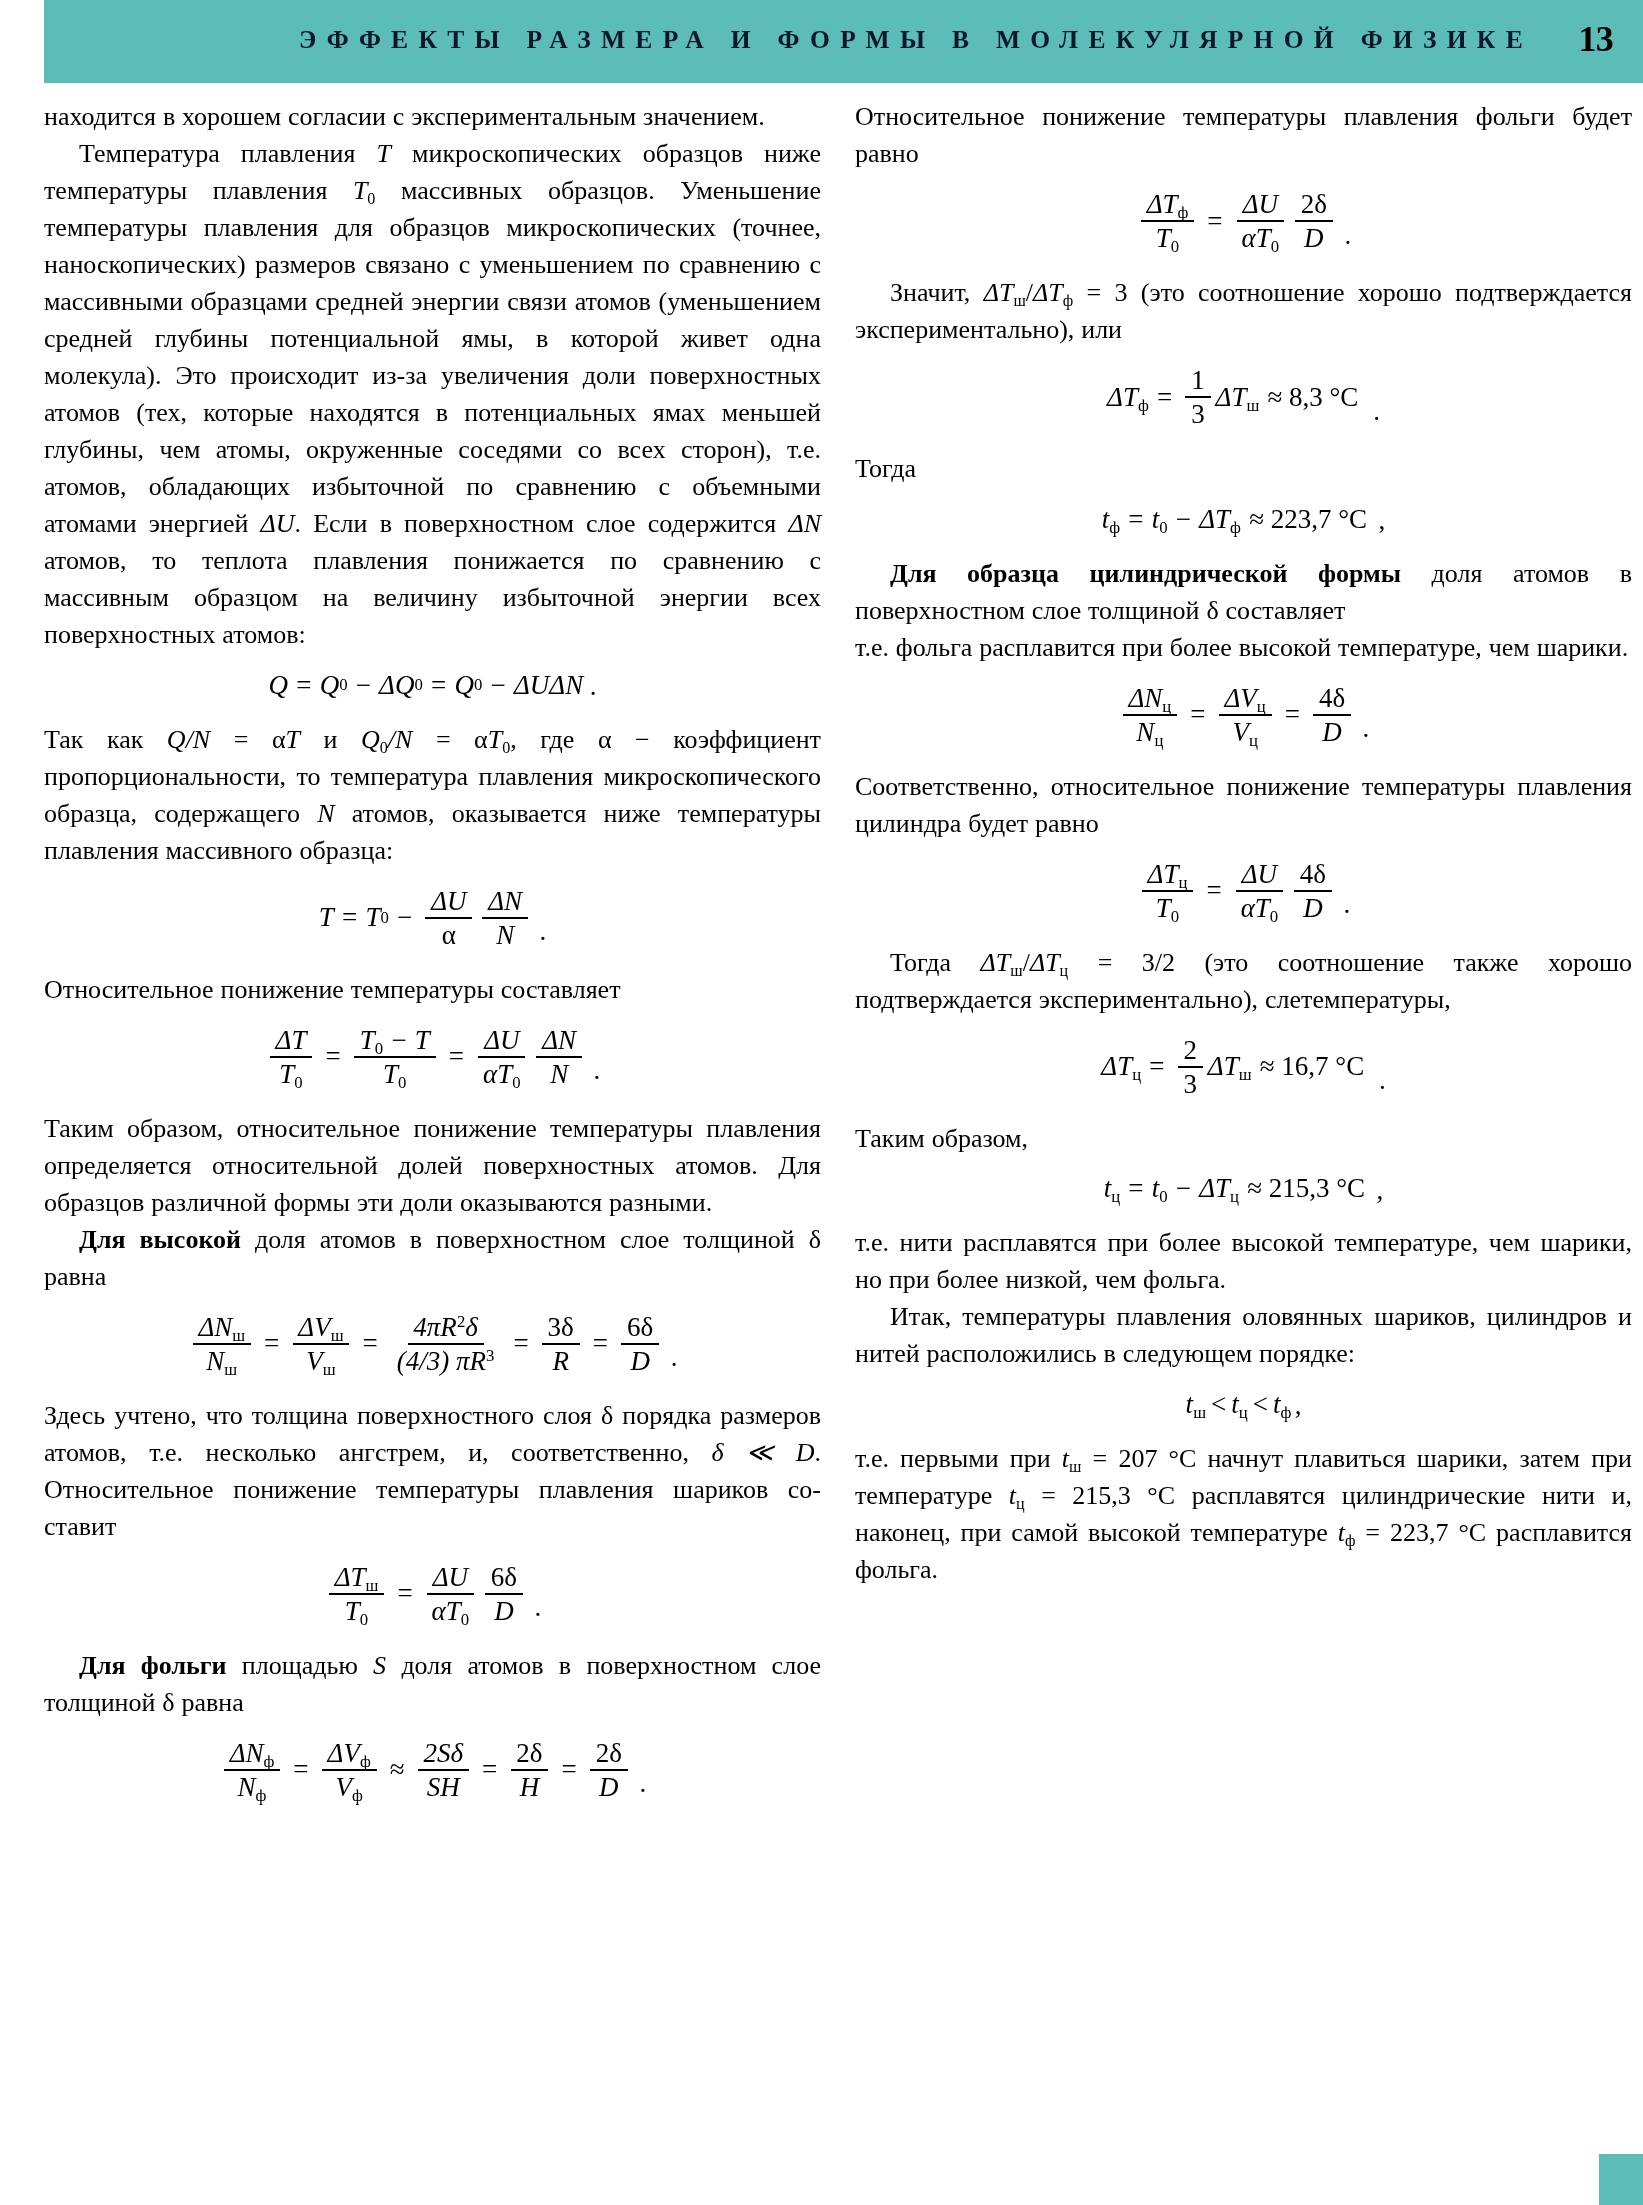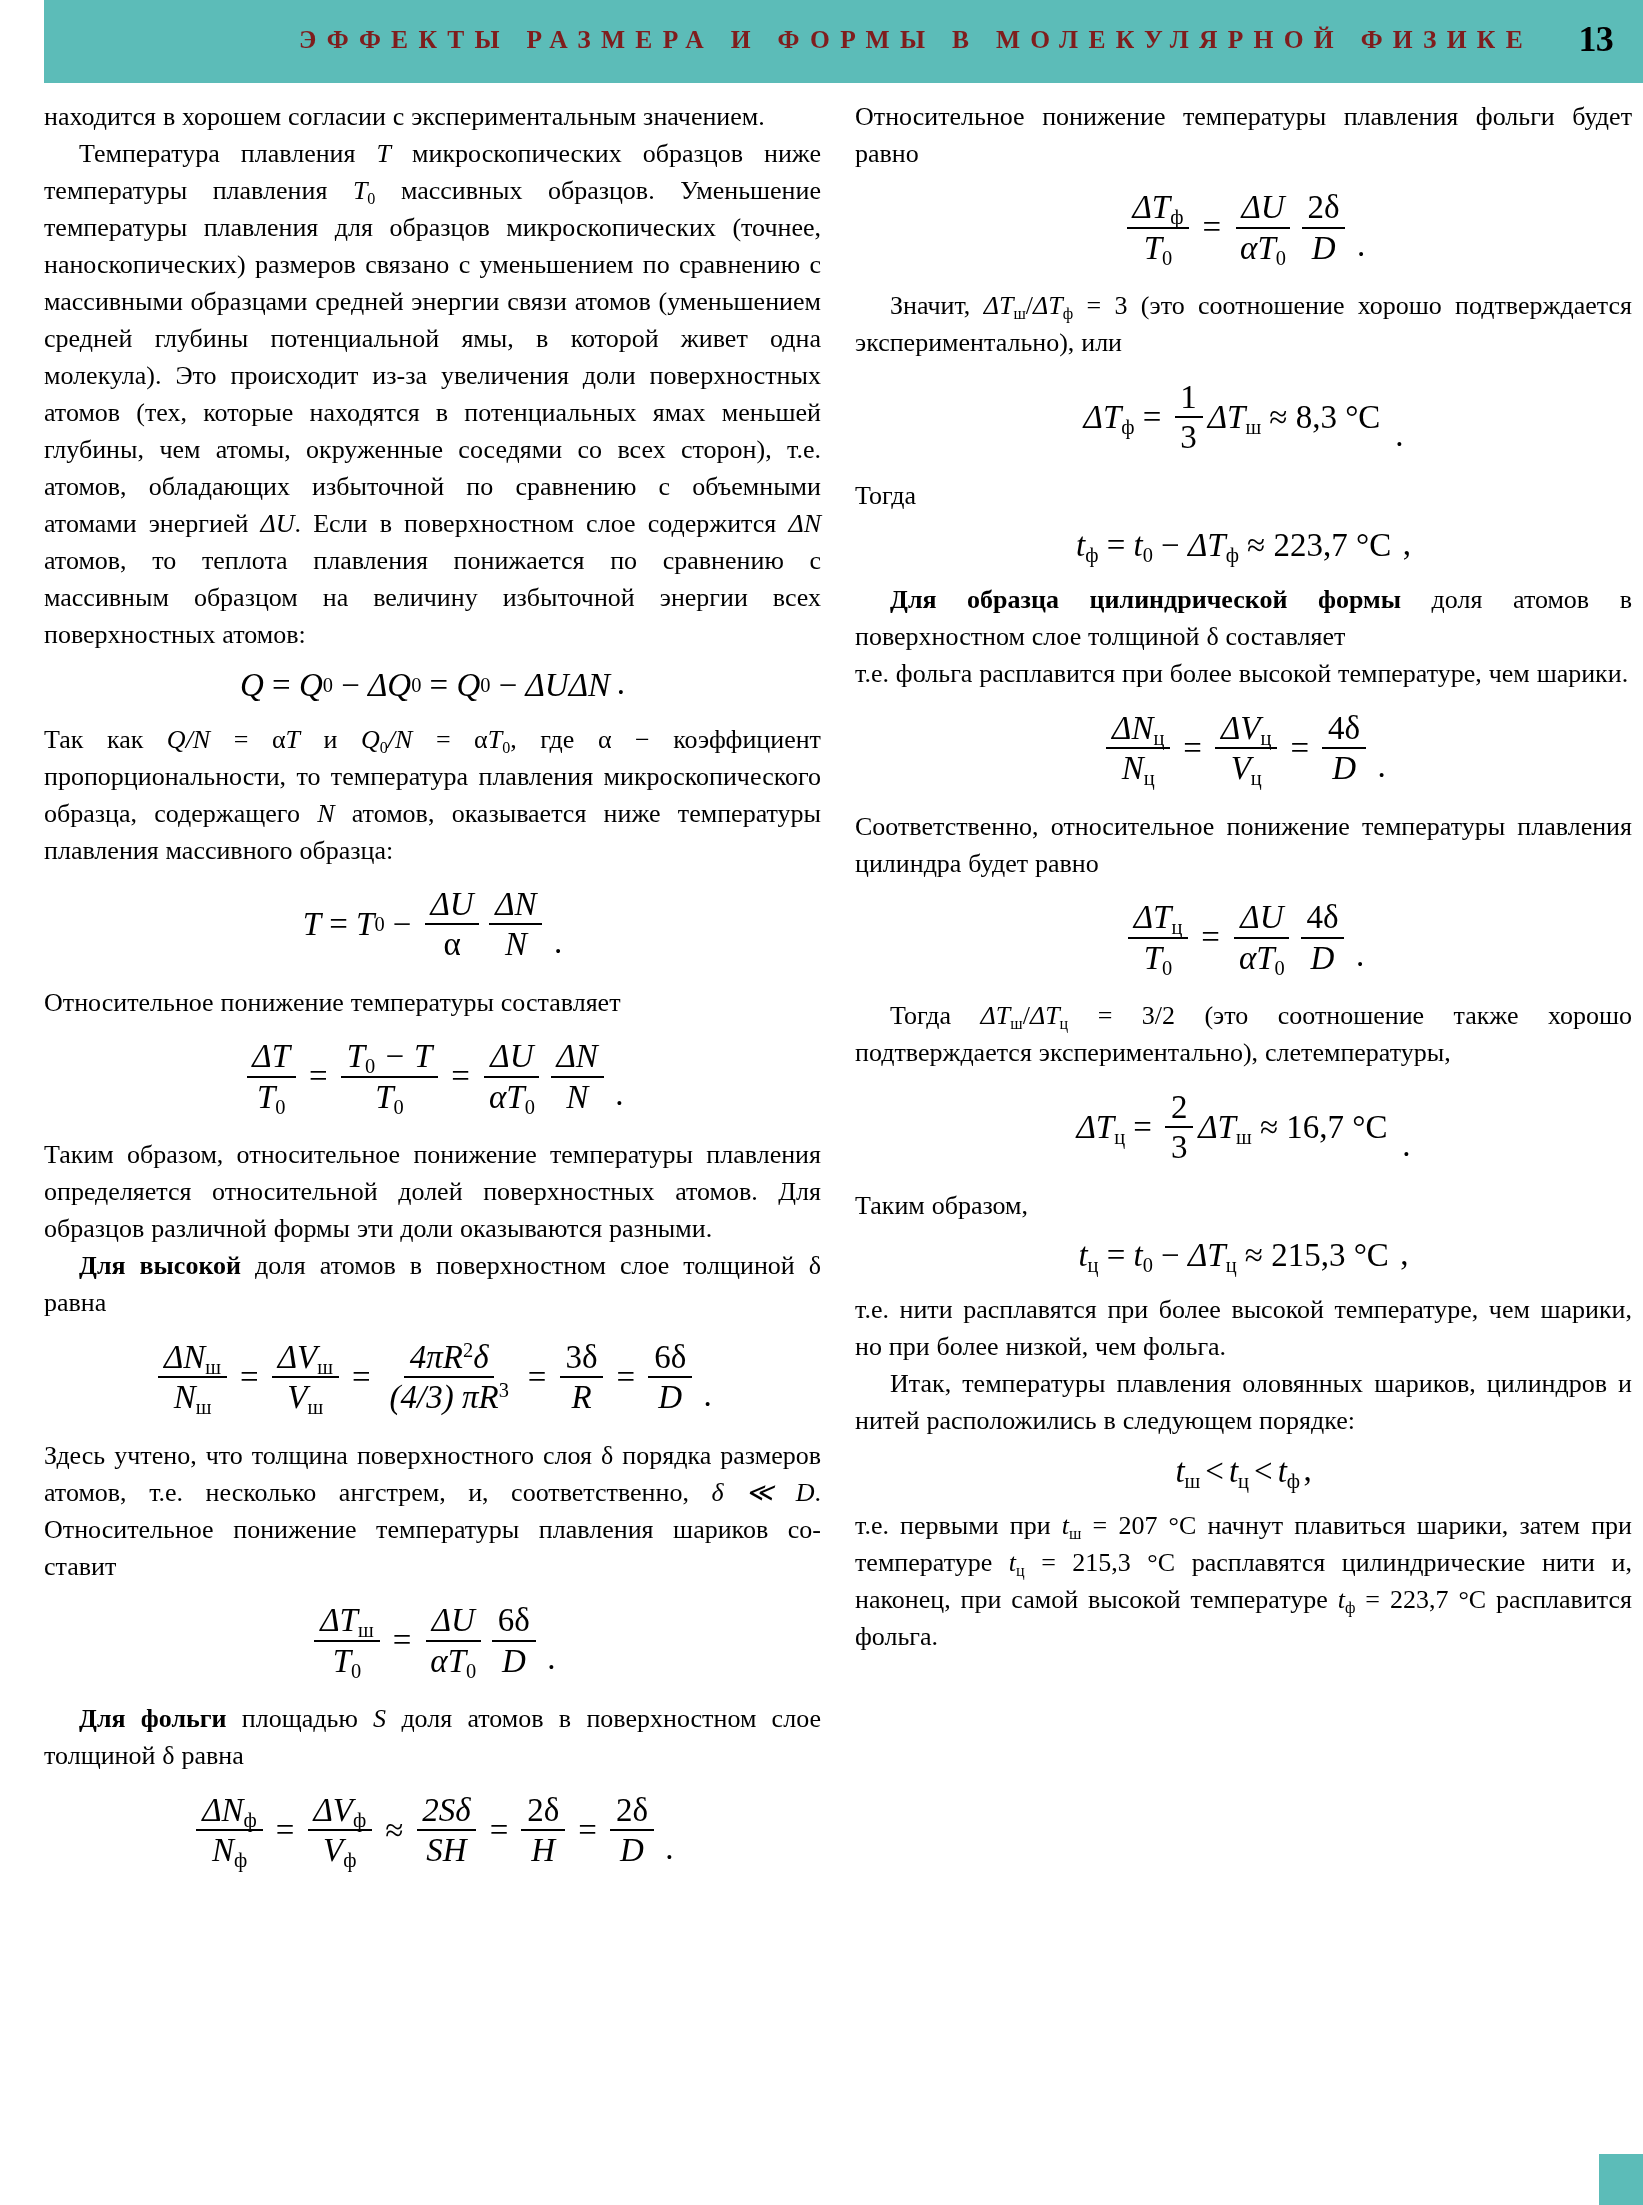--- a/index.html
+++ b/index.html
@@ -25,21 +25,21 @@
     height: 83px;
     background: #5cbcb8;
   }
   .header-title {
     position: absolute;
     left: 255px;
     top: 25px;
     font-size: 25.5px;
     font-weight: bold;
     letter-spacing: 10.3px;
-    color: #7f1d1d;
+    color: #0f172a;
     white-space: nowrap;
     font-family: "Liberation Serif", "DejaVu Serif", serif;
   }
   .header-pageno {
     position: absolute;
     right: 31px;
     top: 18px;
     font-size: 36px;
     font-weight: bold;
     color: #000000;
@@ -99,21 +99,21 @@
     vertical-align: 0.56em;
     font-style: normal;
     line-height: 0;
   }
 
   
   .eq {
     display: flex;
     align-items: center;
     justify-content: center;
-    font-size: 33px;
+    font-size: 27px;
     margin: 11.5px 0 15px 0;
     min-height: 41px;
   }
   .eq.tall { margin: 16.4px 0 20px 0; }
 
   .frac {
     display: inline-flex;
     flex-direction: column;
     align-items: center;
     justify-content: center;

